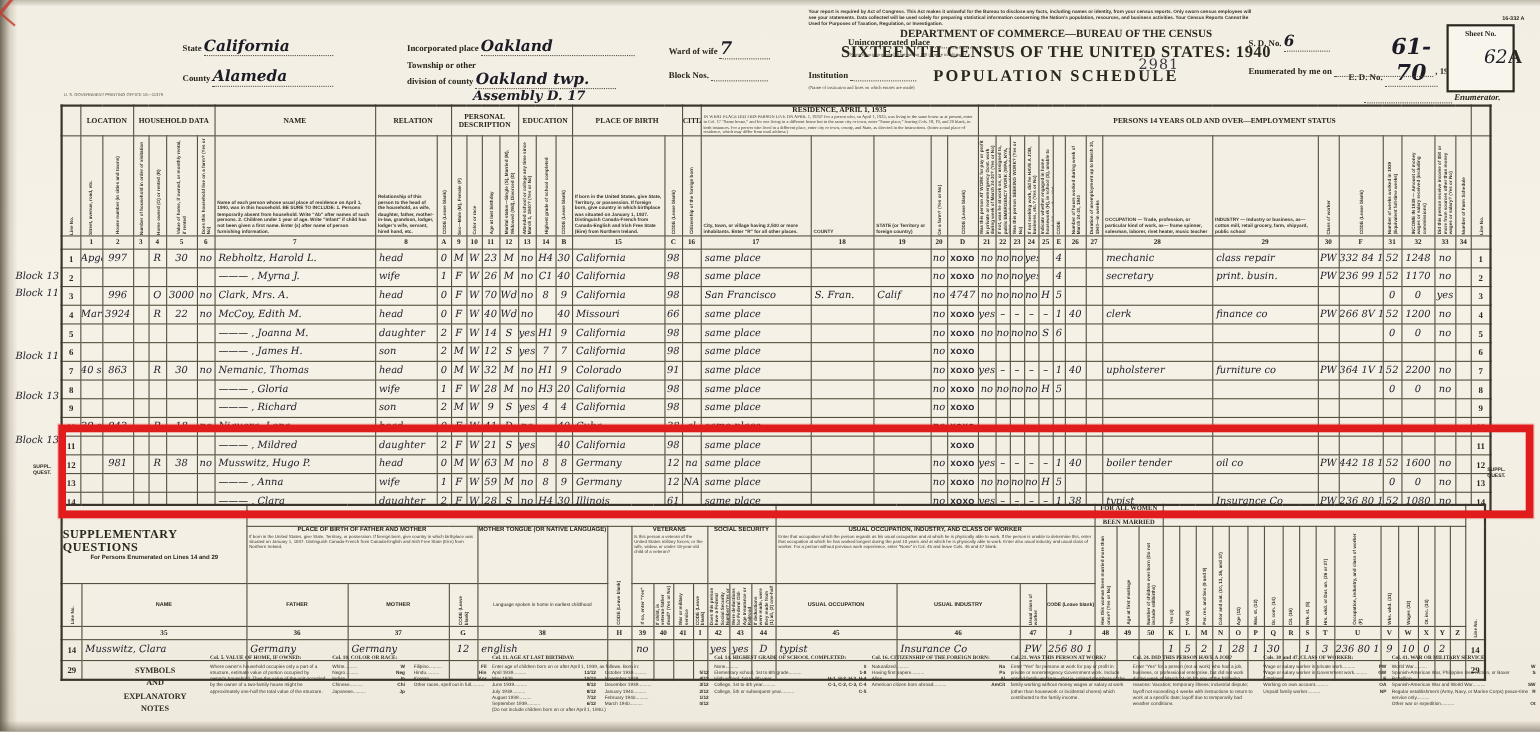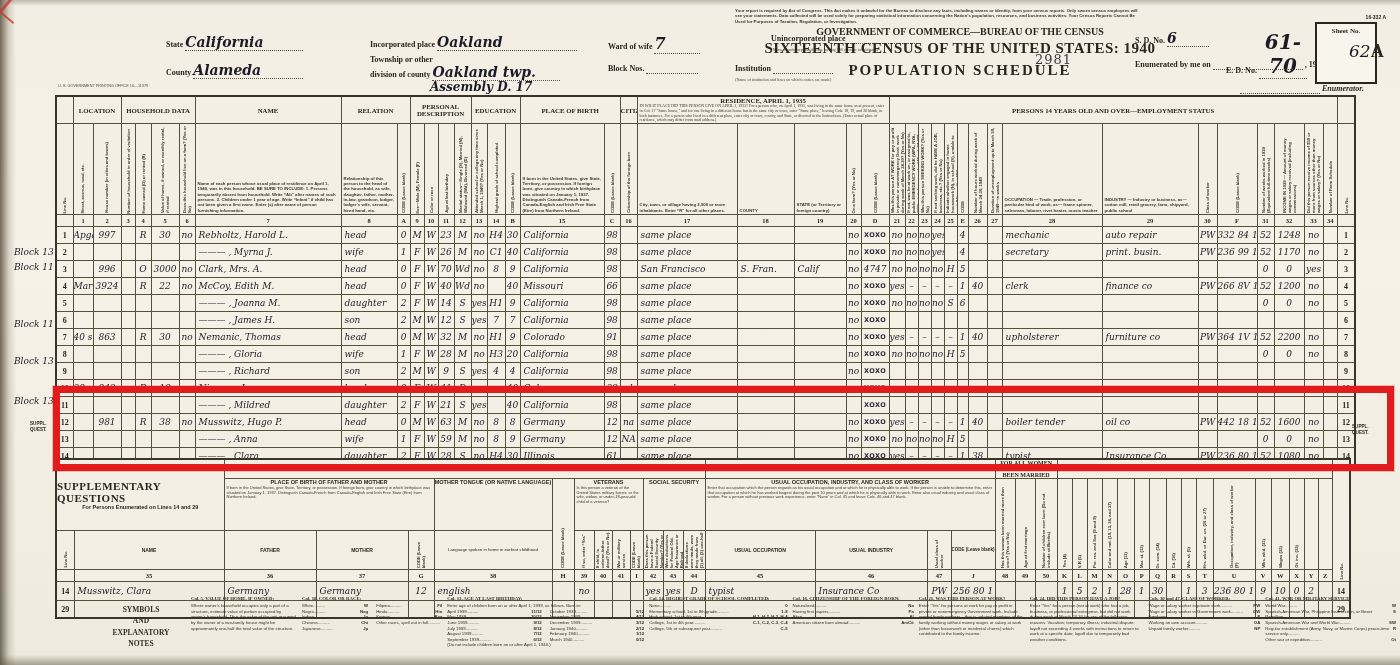--- a/index.html
+++ b/index.html
@@ -127,21 +127,21 @@
       <span>Unincorporated place</span>
       <span class="dotted" style="width:70px;">&nbsp;</span><br>
       <span class="hint">(Name of unincorporated place having 100 or more inhabitants)</span>
     </div>
     <div class="fld" style="left:735px;top:64px;">
       <span>Institution</span>
       <span class="dotted" style="width:60px;">&nbsp;</span><br>
       <span class="hint">(Name of institution and lines on which entries are made)</span>
     </div>
 
-    <div class="dept">GOVERNMENT OF COMMERCE—BUREAU OF THE CENSUS</div>
+    <div class="dept">DEPARTMENT OF COMMERCE—BUREAU OF THE CENSUS</div>
     <div class="census">SIXTEENTH CENSUS OF THE UNITED STATES: 1940</div>
     <div class="sched">POPULATION SCHEDULE</div>
     <div class="stamp2981">2981</div>
 
     <div class="fld" style="left:1135px;top:30px;">
       <span>S. D. No.</span>
       <span class="hw dotted" style="width:42px;font-size:14px;">6</span>
     </div>
     <div class="fld" style="left:1226px;top:30px;">
       <span>E. D. No.</span>
@@ -452,21 +452,21 @@
           <td class="stamp">XOXO</td>
           <td class="hw">no</td>
           <td class="hw">no</td>
           <td class="hw">no</td>
           <td class="hw">yes</td>
           <td class="hw"></td>
           <td class="hw">4</td>
           <td class="hw"></td>
           <td class="hw"></td>
           <td class="hw tl">mechanic</td>
-          <td class="hw tl">auto repair</td>
+          <td class="hw tl">class repair</td>
           <td class="hw">PW</td>
           <td class="hw">332 84 1</td>
           <td class="hw">52</td>
           <td class="hw">1248</td>
           <td class="hw">no</td>
           <td class="hw"></td>
           <td class="ln">1</td>
         </tr>
         <tr class="drow">
           <td class="ln">2</td>

